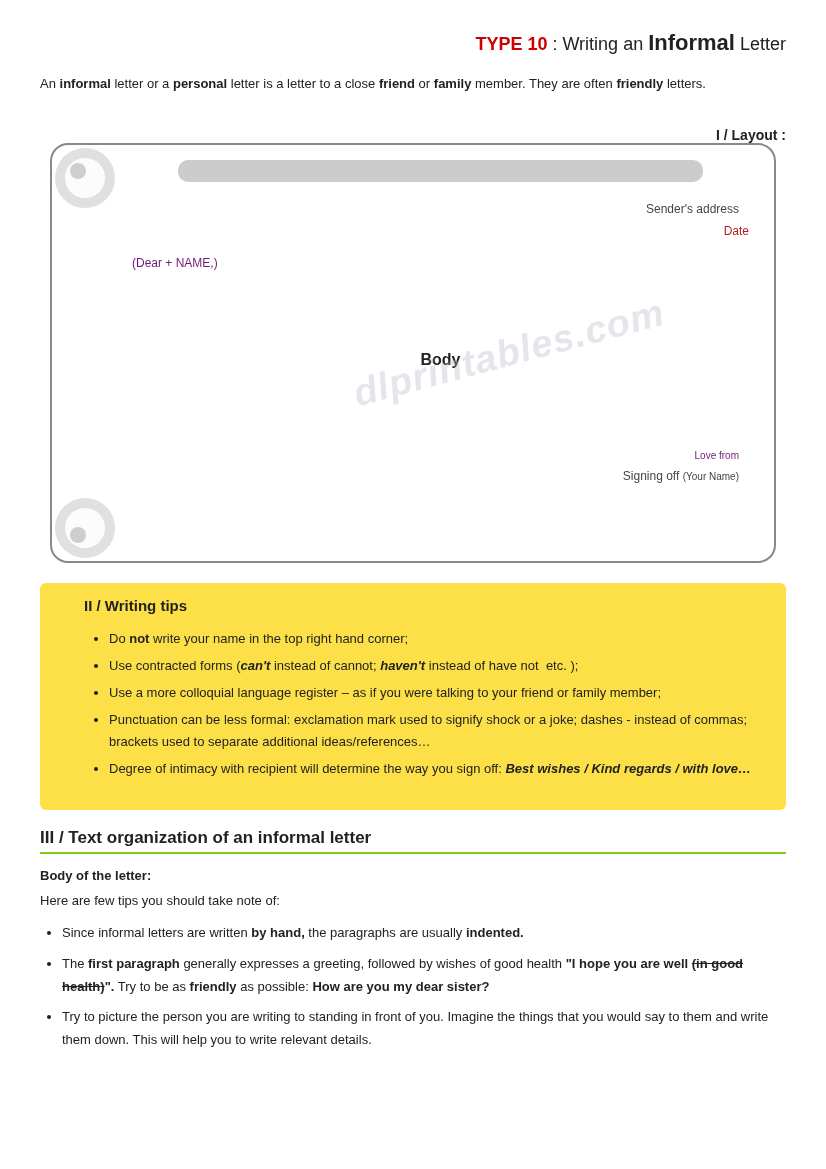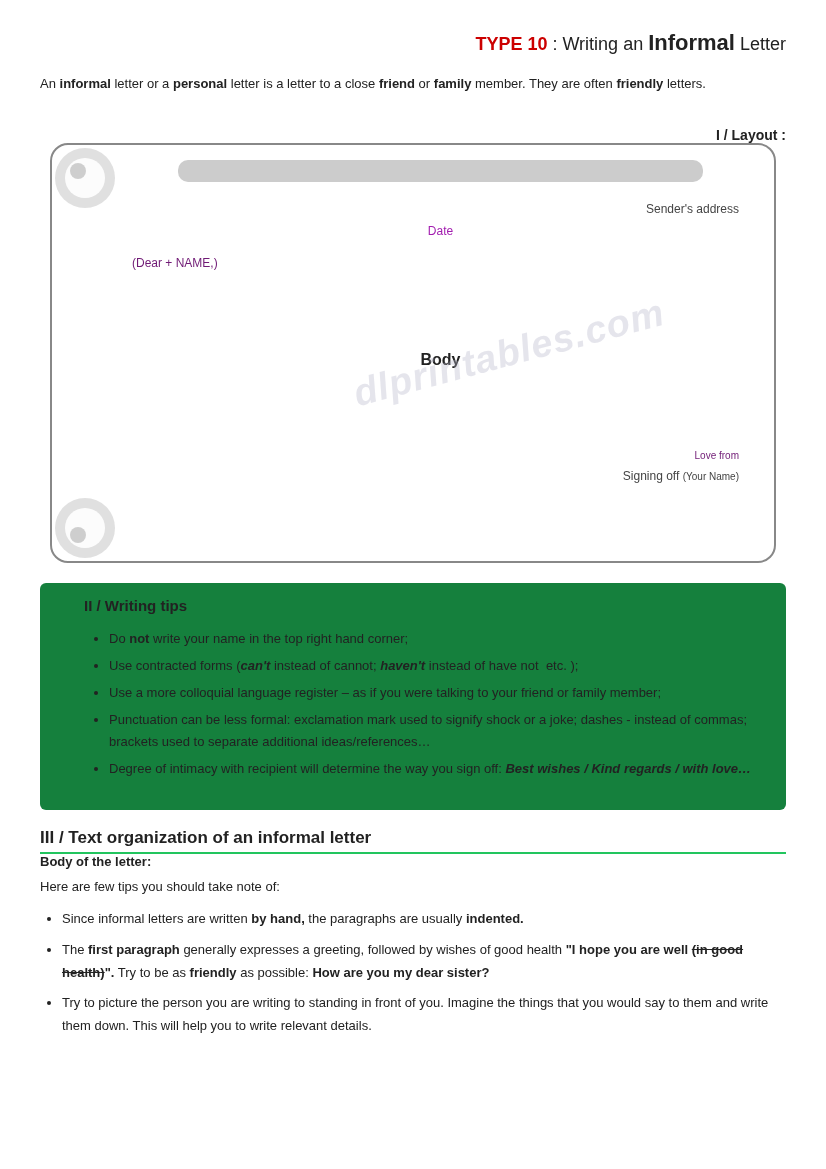--- a/index.html
+++ b/index.html
@@ -86,23 +86,23 @@
     }
 
     .diagram-senders-address {
       text-align: right;
       font-size: 12px;
       color: #444;
       margin-bottom: 8px;
       padding-right: 10px;
     }
     .diagram-date {
-      text-align: center;
-      font-size: 12px;
-      color: #a21caf;
+      text-align: right;
+      font-size: 12px;
+      color: #b91c1c;
       margin-bottom: 18px;
     }
     .diagram-greeting {
       text-align: left;
       font-size: 12px;
       color: #701a75;
       margin-bottom: 30px;
     }
     .diagram-body {
       text-align: center;
@@ -161,22 +161,23 @@
       line-height: 1.7;
     }
     .tips-list li {
       margin-bottom: 5px;
     }
 
     
     .text-org-heading {
       font-size: 17px;
       font-weight: bold;
-      border-bottom: 2px solid #22c55e;
+      border-bottom: 2px solid #84cc16;
       padding-bottom: 4px;
+      margin-bottom: 14px;
     }
 
     .body-letter-subheading {
       font-weight: bold;
       font-size: 13px;
       margin-bottom: 8px;
     }
 
     .note-text {
       font-size: 13px;
@@ -235,21 +236,21 @@
     <div class="diagram-date">Date</div>
     <div class="diagram-greeting">(Dear + NAME,)</div>
     <div class="diagram-body">Body</div>
     <div class="diagram-love-from">Love from</div>
     <div class="diagram-signing">
       <span>Signing off</span> <span class="small-text">(Your Name)</span>
     </div>
   </div>
 </div>
 
-<div style="background:#15803d; border-radius:6px; padding:14px 14px 14px 14px; margin-bottom:18px;">
+<div style="background:#fde047; border-radius:6px; padding:14px 14px 14px 14px; margin-bottom:18px;">
   <div class="writing-tips-heading">II / Writing tips</div>
   <ul class="tips-list">
     <li>Do <b>not</b> write your name in the top right hand corner;</li>
     <li>Use contracted forms (<b><i>can't</i></b> instead of cannot; <b><i>haven't</i></b> instead of have not &nbsp;etc. );</li>
     <li>Use a more colloquial language register – as if you were talking to your friend or family member;</li>
     <li>Punctuation can be less formal: exclamation mark used to signify shock or a joke; dashes - instead of commas; brackets used to separate additional ideas/references…</li>
     <li>Degree of intimacy with recipient will determine the way you sign off: <b><i>Best wishes / Kind regards / with love…</i></b></li>
   </ul>
 </div>
 

